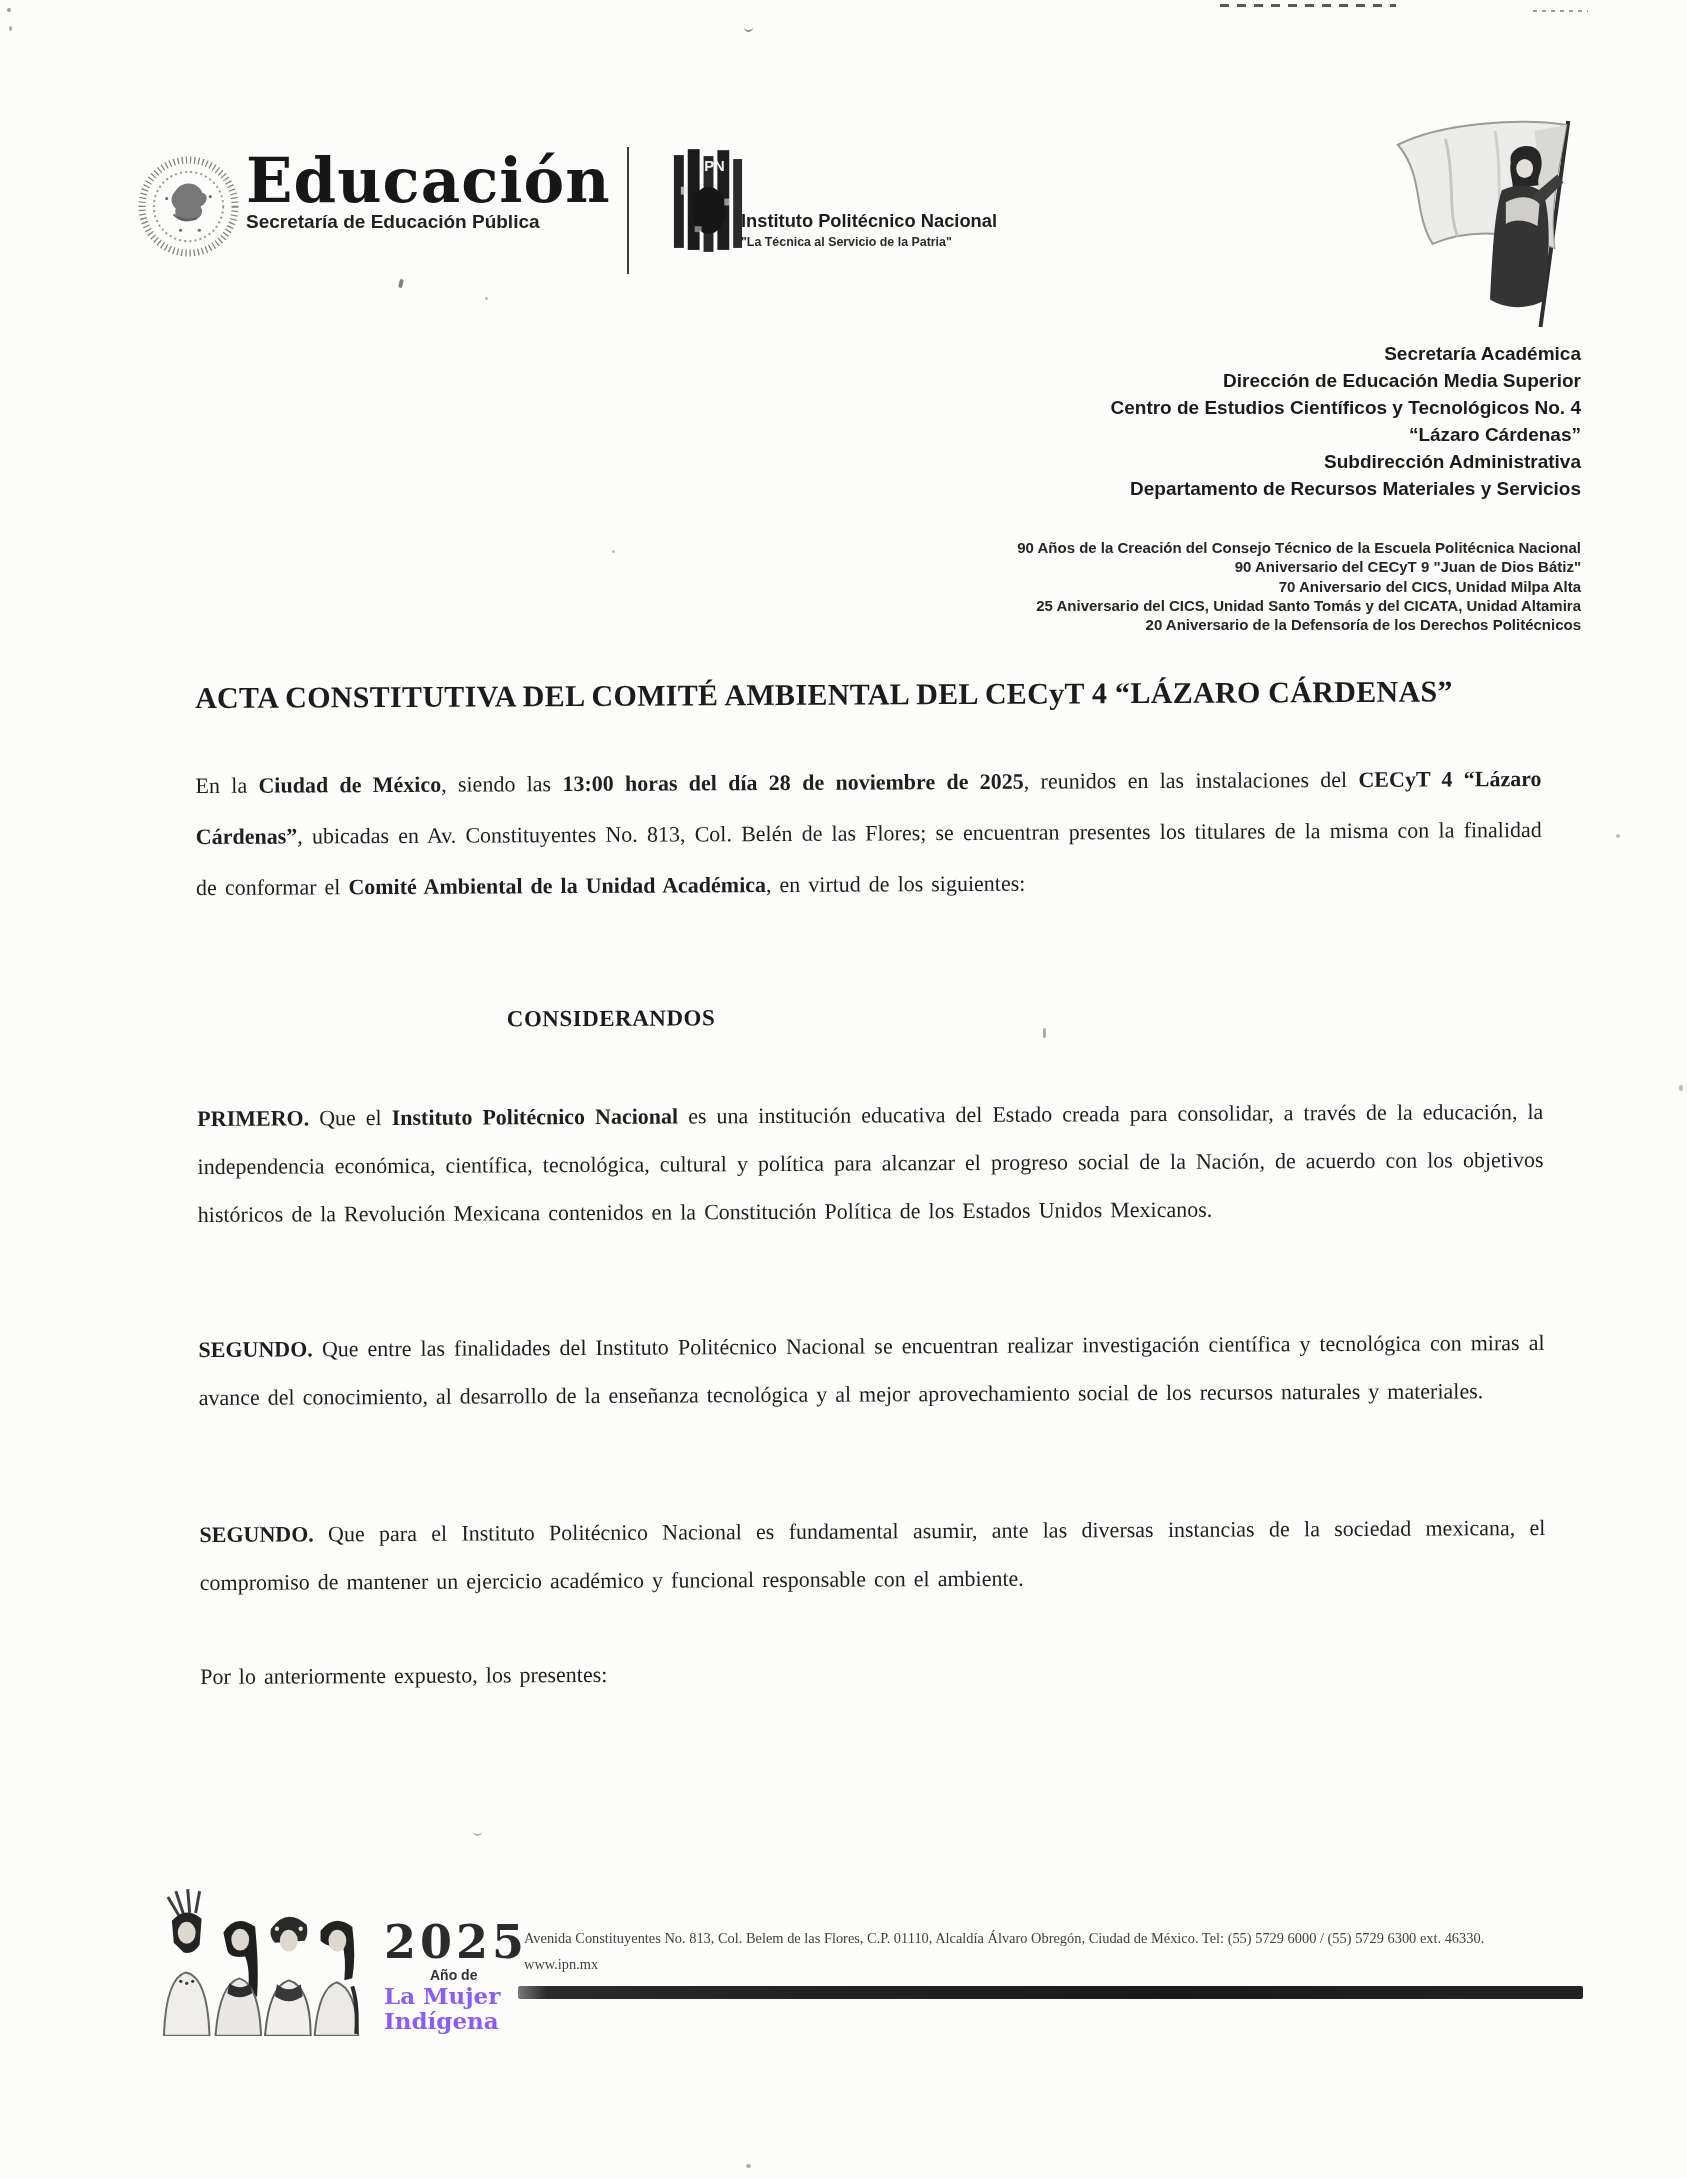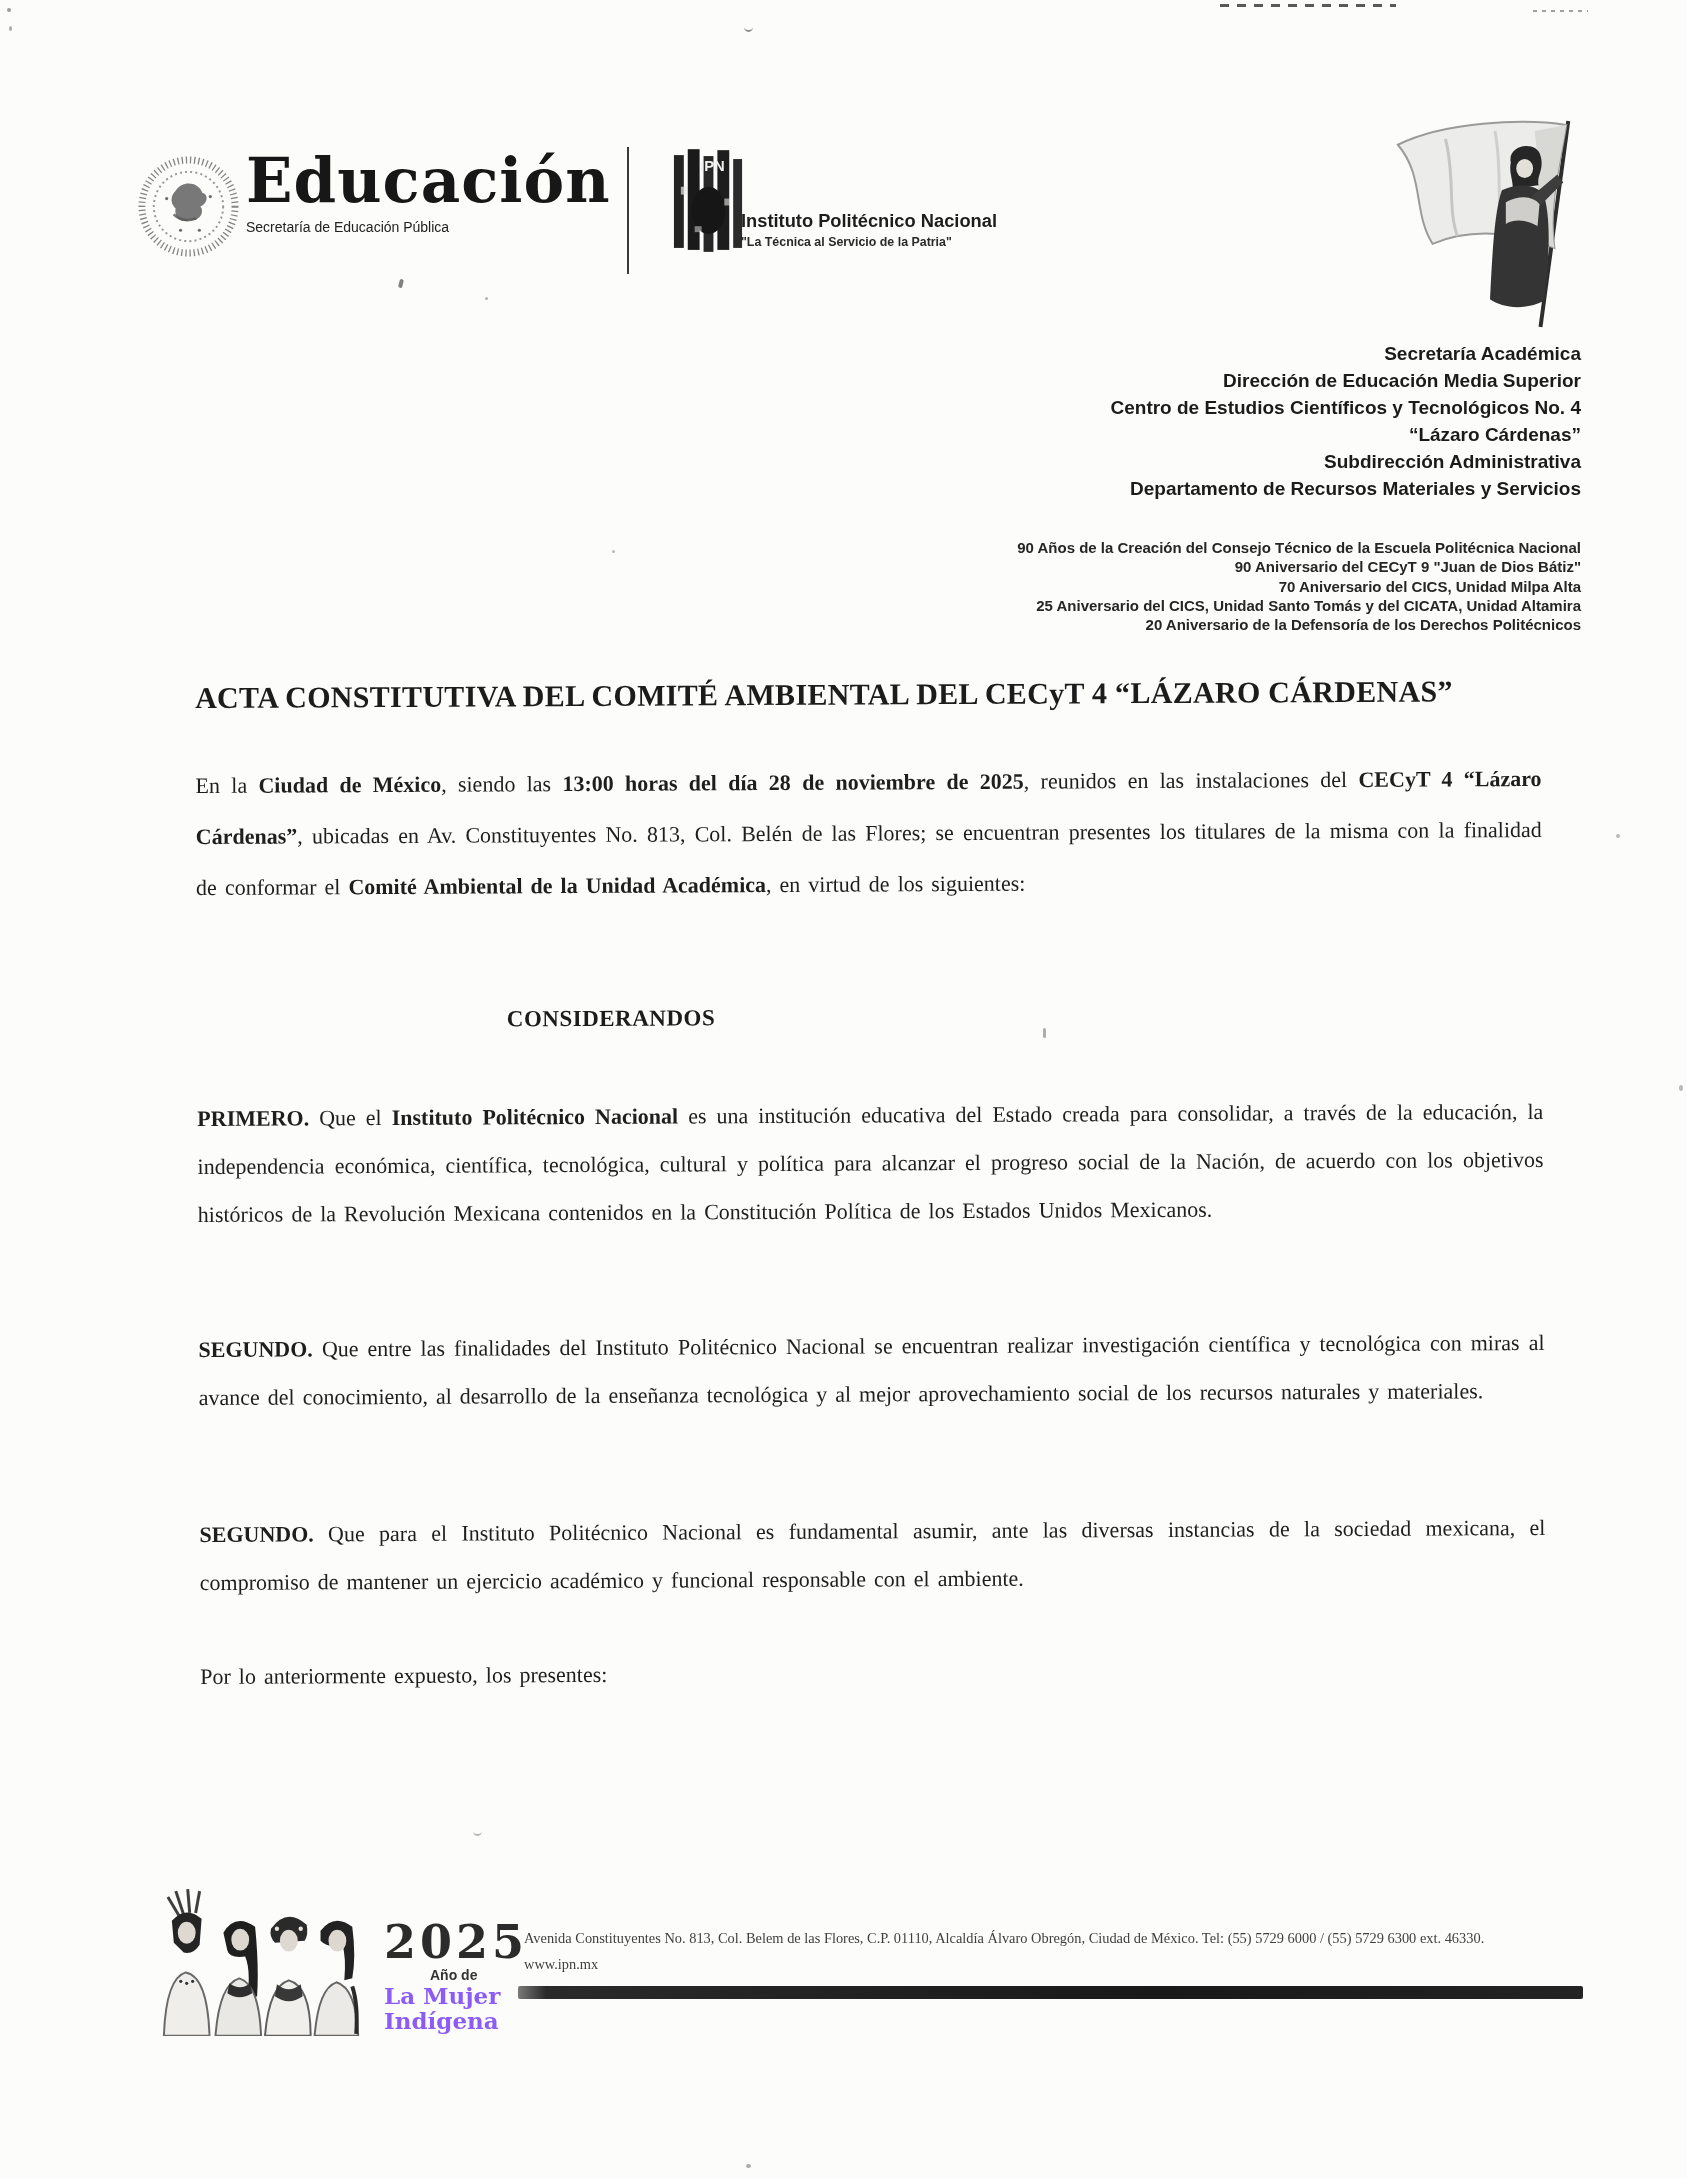--- a/index.html
+++ b/index.html
@@ -5,21 +5,21 @@
   html,body{margin:0;padding:0;}
   body{
     width:1687px;height:2178px;position:relative;overflow:hidden;
     background:#fcfcfa;color:#1c1c1c;
     font-family:"Liberation Serif", serif;
   }
   .abs{position:absolute;}
   
   .sep-brand{position:absolute;left:246px;top:150px;}
   .sep-name{font-family:"DejaVu Serif", serif;font-weight:bold;font-size:61px;letter-spacing:1px;color:#171717;line-height:1;}
-  .sep-tagline{font-family:"Liberation Sans", sans-serif;font-weight:normal;font-size:14px;color:#222;margin-top:8px;}
+  .sep-tagline{font-family:"Liberation Sans", sans-serif;font-weight:bold;font-size:19px;color:#222;}
   .brand-divider{position:absolute;left:627px;top:147px;width:2px;height:127px;background:#3a3a3a;}
   .ipn-text{position:absolute;left:741px;top:210px;font-family:"Liberation Sans", sans-serif;color:#1d1d1d;}
   .ipn-name{font-weight:bold;font-size:18.3px;}
   .ipn-motto{font-weight:bold;font-size:12.4px;margin-top:3px;color:#2a2a2a;}
   .office-block{position:absolute;right:106px;top:340px;text-align:right;
     font-family:"Liberation Sans", sans-serif;font-weight:bold;font-size:19px;line-height:27px;color:#1b1b1b;}
   .anniv-block{position:absolute;right:106px;top:538px;text-align:right;
     font-family:"Liberation Sans", sans-serif;font-weight:bold;font-size:15px;line-height:19.3px;color:#262626;}
   
   main{position:absolute;left:195px;top:681px;width:1346px;transform:rotate(-0.3deg);transform-origin:left top;}

